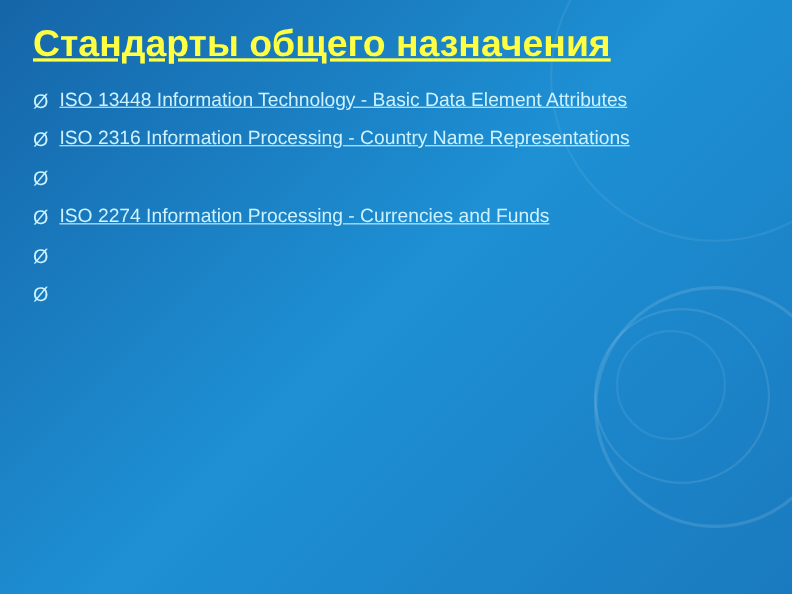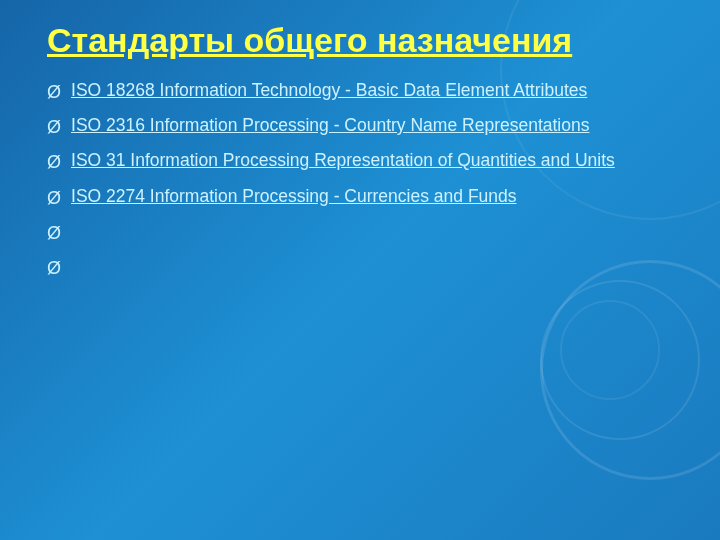--- a/index.html
+++ b/index.html
@@ -12,21 +12,21 @@
       background: #1a7abf;
       position: relative;
     }
 
     .bg-slide {
       width: 720px;
       height: 540px;
       background: linear-gradient(135deg, #1565a8 0%, #1e90d4 50%, #1a7abf 100%);
       position: relative;
       overflow: hidden;
-      padding: 20px 30px 20px 47px;
+      padding: 20px 30px 20px 30px;
     }
 
     
     .deco-circle {
       position: absolute;
       border-radius: 50%;
       border: 2px solid rgba(255,255,255,0.15);
       pointer-events: none;
     }
 
@@ -79,31 +79,30 @@
   <div class="deco-circle" style="width:160px;height:160px;right:20px;bottom:100px;border-width:2px;border-color:rgba(255,255,255,0.10);"></div>
   <div class="deco-circle" style="width:100px;height:100px;right:60px;bottom:140px;border-width:2px;border-color:rgba(255,255,255,0.08);"></div>
   <div class="deco-circle" style="width:300px;height:300px;right:-80px;top:-80px;border-width:2px;border-color:rgba(255,255,255,0.07);"></div>
 
   <h1 class="title-heading">Стандарты общего назначения</h1>
 
   <ul class="bullet-list">
 
     <li class="bullet-item">
       <span class="bullet-arrow">Ø</span>
-      <span class="bullet-text">ISO 18268 Information Technology - Basic Data Element Attributes</span>
+      <span class="bullet-text">ISO 13448 Information Technology - Basic Data Element Attributes</span>
     </li>
 
     <li class="bullet-item">
       <span class="bullet-arrow">Ø</span>
       <span class="bullet-text">ISO 2316 Information Processing - Country Name Representations</span>
     </li>
 
     <li class="bullet-item">
       <span class="bullet-arrow">Ø</span>
-      <span class="bullet-text">ISO 31 Information Processing Representation of Quantities and Units</span>
     </li>
 
     <li class="bullet-item">
       <span class="bullet-arrow">Ø</span>
       <span class="bullet-text">ISO 2274 Information Processing - Currencies and Funds</span>
     </li>
 
     <li class="bullet-item">
       <span class="bullet-arrow">Ø</span>
     </li>

